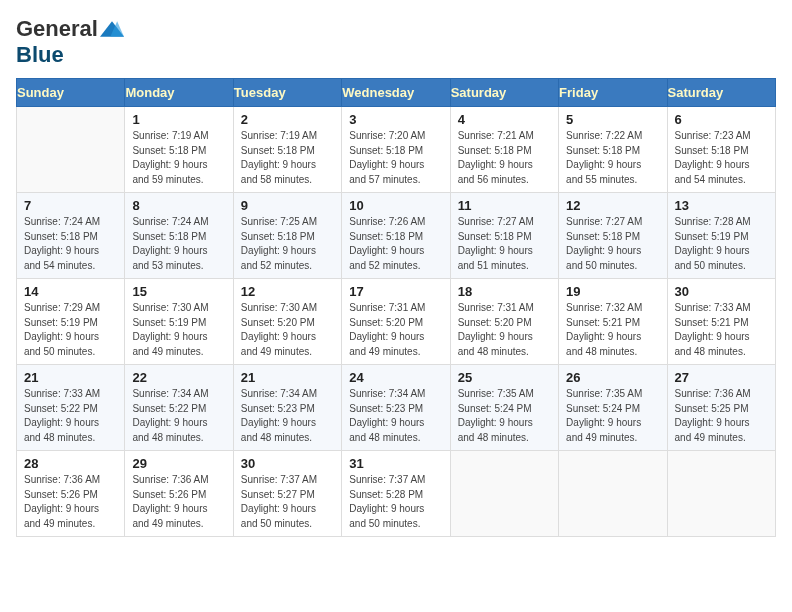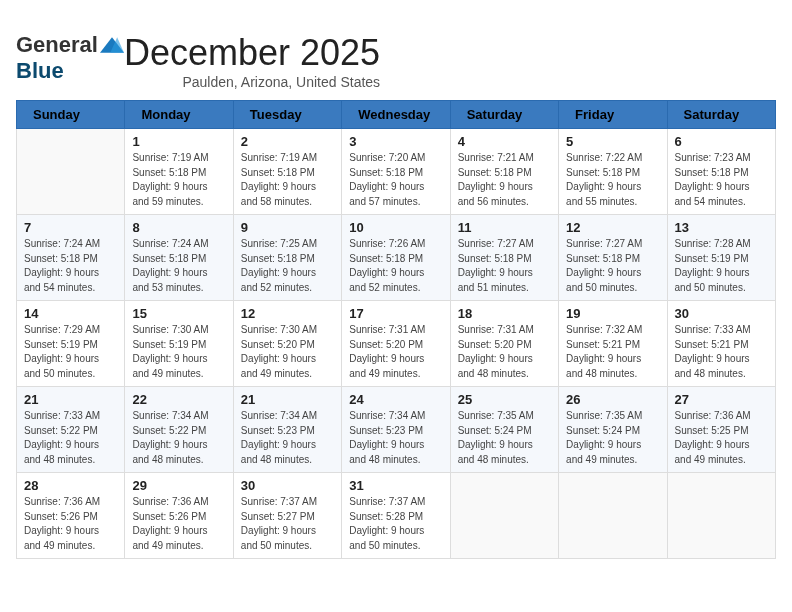--- a/index.html
+++ b/index.html
@@ -5,24 +5,23 @@
     * { box-sizing: border-box; margin: 0; padding: 0; }
     body {
       font-family: Arial, sans-serif;
       background: #fff;
       width: 792px;
       min-height: 612px;
       padding: 16px;
     }
     .header {
       display: flex;
-      justify-content: flex-start;
+      justify-content: space-between;
       align-items: flex-start;
       margin-bottom: 10px;
-      margin-top: 16px;
     }
     .logo {
       display: flex;
       flex-direction: column;
       align-items: flex-start;
     }
     .logo-text {
       display: flex;
       align-items: center;
     }
@@ -53,23 +52,23 @@
       font-size: 14px;
       color: #555;
     }
     .calendar {
       width: 100%;
       border-collapse: collapse;
       border: 1px solid #ccc;
     }
     .calendar th {
       background-color: #3a7abf;
-      color: #000000;
+      color: #fef9c3;
       text-align: left;
-      padding: 6px 16px;
+      padding: 6px 0;
       font-size: 13px;
       font-weight: bold;
       border: 1px solid #2a6aaf;
     }
     .calendar td {
       vertical-align: top;
       padding: 5px 7px;
       border: 1px solid #ddd;
       width: 108px;
       min-height: 80px;
@@ -104,24 +103,20 @@
       <span class="logo-general">General</span>
       <svg class="logo-icon" viewBox="0 0 28 22" xmlns="http://www.w3.org/2000/svg">
         <polygon points="14,2 28,20 0,20" fill="#1a7abf"></polygon>
         <polygon points="20,2 28,20 12,20" fill="#2a9be0" opacity="0.6"></polygon>
       </svg>
     </div>
     <div>
       <span class="logo-blue">Blue</span>
     </div>
   </div>
-  <div class="title-block">
-    <div class="month-title">December 2025</div>
-    <div class="location">Paulden, Arizona, United States</div>
-  </div>
 </div>
 
 <table class="calendar">
   <thead>
     <tr>
     <th>Sunday</th>
         <th>Monday</th>
         <th>Tuesday</th>
         <th>Wednesday</th>
         <th>Saturday</th>

